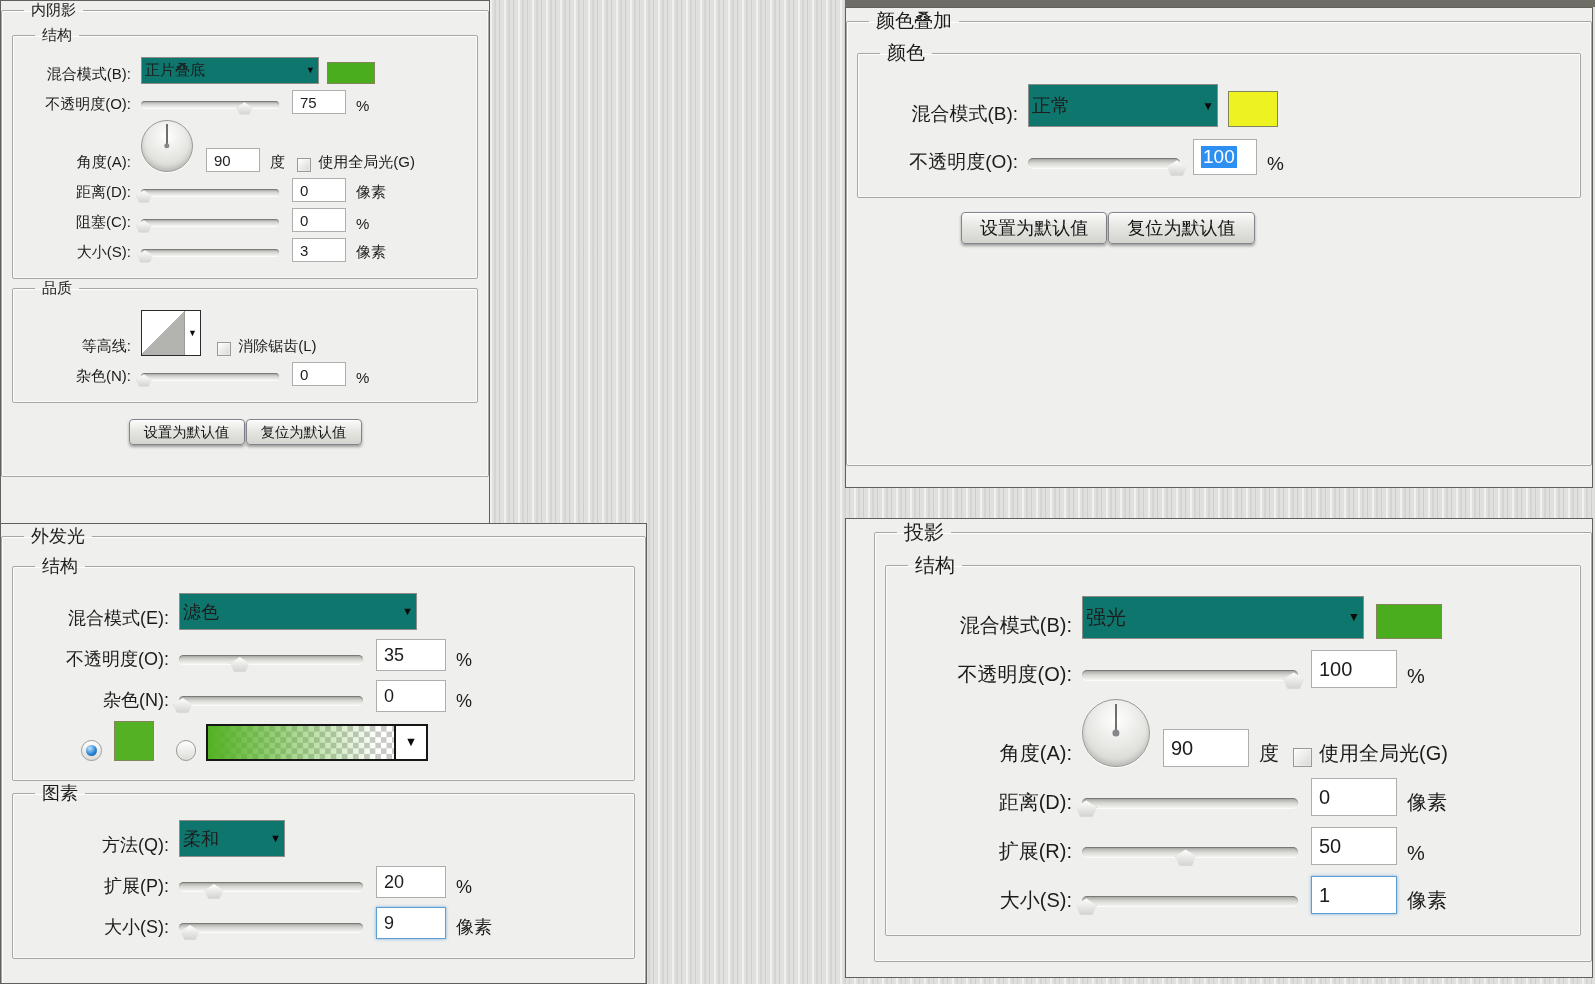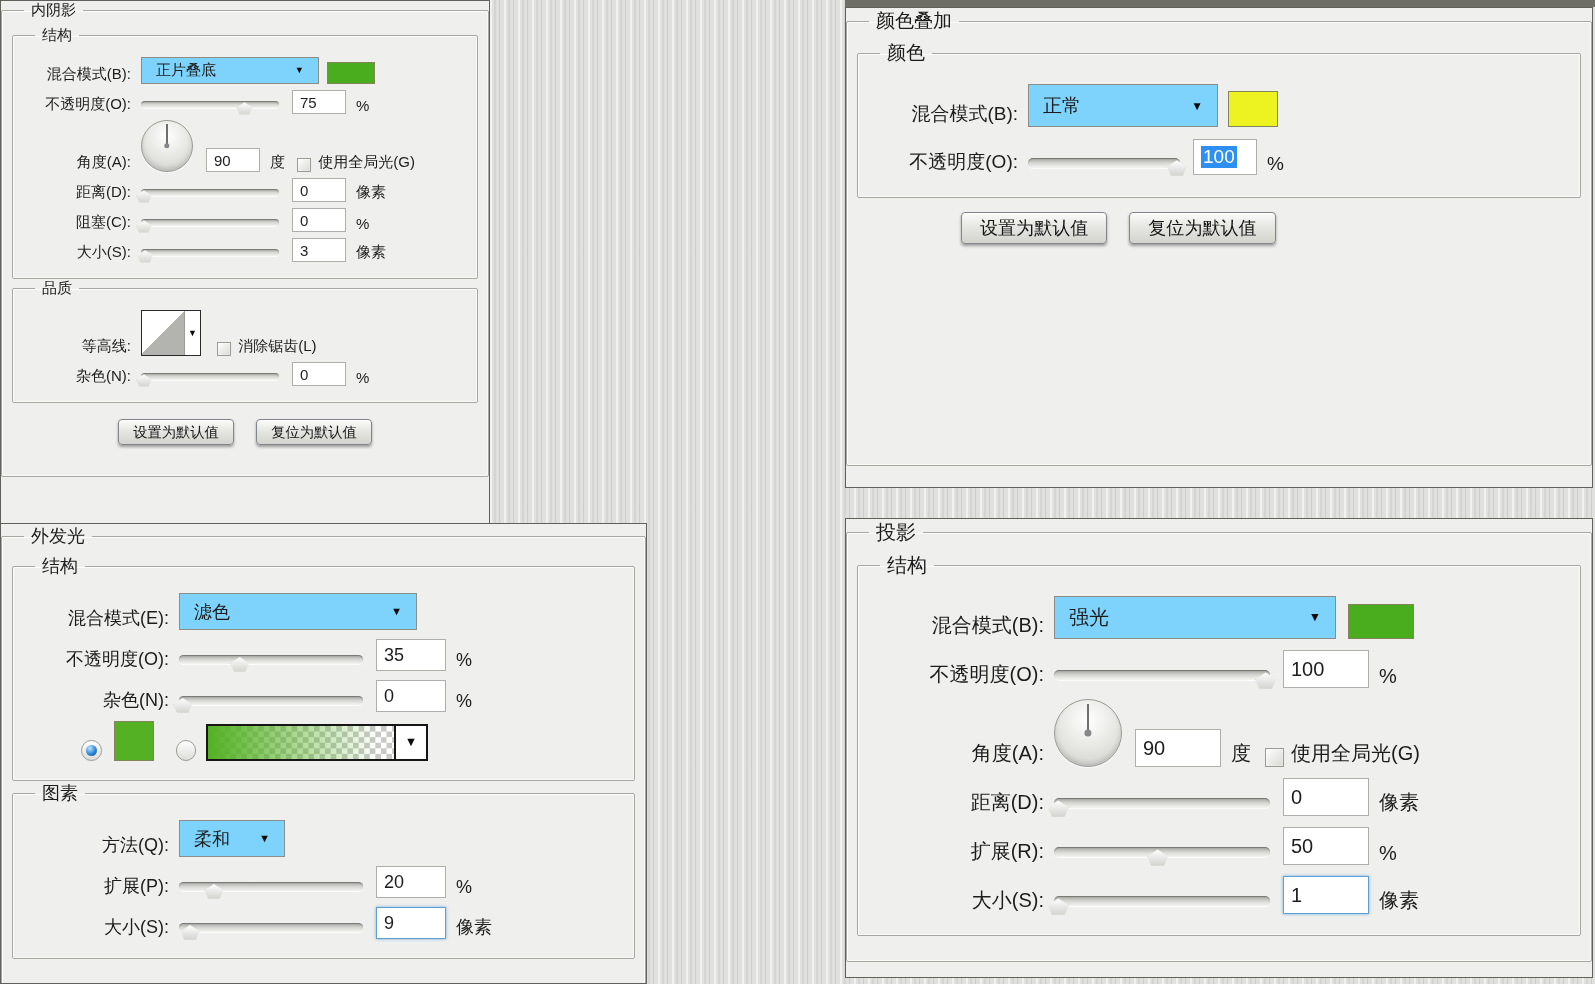--- a/index.html
+++ b/index.html
@@ -19,29 +19,29 @@
   .p4{left:845px;top:518px;width:748px;height:460px;font-size:20px;--lw:176px;--track:216px;--inw:86px;--ctlh:43px;--inh:38px;--dial:66px;--ddw:282px;overflow:hidden;}
   #topstrip{position:absolute;left:845px;top:0;width:750px;height:7px;background:#6e6e66;}
 
   fieldset.group{border:1px solid #a8a8a3;border-radius:2px;margin:0;padding:6px 10px 10px;
     box-shadow:inset 1px 1px 0 rgba(255,255,255,.85), inset -1px -1px 0 rgba(255,255,255,.6);}
   fieldset.group legend{padding:0 7px;margin-left:12px;}
   .outer{margin:2px 5px;}
   .p1 .outer{height:458px;}
   .p2 .outer{height:440px;}
   .p3 .outer{height:470px;}
-  .p4 .outer{height:425px;}
+  .p4 .outer{height:425px;margin-left:28px;}
 
   .row{display:flex;align-items:flex-end;margin:7px 0;}
   .lbl{display:inline-block;width:var(--lw);text-align:right;margin-right:10px;white-space:nowrap;flex:none;}
   .unit{margin-left:10px;white-space:nowrap;}
   .cbl{margin-left:7px;white-space:nowrap;}
 
-  .dropdown{display:inline-flex;align-items:center;justify-content:space-between;background:#7dd3fc;
-    border:1px solid #8d8d88;height:var(--ctlh);width:var(--ddw);padding:0 14px;box-sizing:border-box;flex:none;}
+  .dropdown{display:inline-flex;align-items:center;justify-content:space-between;background:#0f766e;
+    border:1px solid #8d8d88;height:var(--ctlh);width:var(--ddw);padding:0 3px;box-sizing:border-box;flex:none;}
   .dd-arrow{color:#0a0a0a;font-size:.62em;line-height:1;}
 
   .swatch{display:inline-block;border:1px solid #84845c;box-sizing:border-box;flex:none;}
 
   .tinput{display:inline-flex;align-items:center;background:#fff;border:1px solid #aeaeaa;
     height:var(--inh);width:var(--inw);padding-left:7px;box-sizing:border-box;margin-left:13px;flex:none;}
   .tinput.focus{border-color:#5d9fd4;box-shadow:0 0 3px rgba(110,170,220,.9);}
   .tinput .sel{background:#2e8ff2;color:#fff;padding:0 2px;}
 
   .slider{position:relative;display:inline-block;width:var(--track);height:1em;flex:none;}
@@ -72,21 +72,21 @@
       repeating-conic-gradient(#c9c9c5 0% 25%,#ffffff 0% 50%);
     background-size:100% 100%,.62em .62em;}
   .grad-arrow{width:1.7em;border-left:2px solid #161616;display:flex;align-items:center;justify-content:center;background:#fff;}
   .grad-arrow span{font-size:.7em;line-height:1;color:#0a0a0a;}
 
   .contour{display:inline-flex;border:1px solid #2b2b2b;height:46px;box-sizing:border-box;background:#fff;flex:none;}
   .contour-thumb{width:42px;background:linear-gradient(135deg,#ffffff 50%,#b3b3b0 50%);border-right:1px solid #9c9c97;}
   .contour-arrow{width:15px;display:flex;align-items:center;justify-content:center;}
   .contour-arrow span{font-size:9px;color:#0a0a0a;}
 
-  .btnrow{display:flex;gap:22px;margin-top:16px;}
+  .btnrow{display:flex;gap:1px;margin-top:16px;}
   .btnrow.center{justify-content:center;}
   .p2 .btnrow{margin-left:104px;margin-top:14px;}
   .btn{font-size:.95em;font-family:inherit;color:#151515;padding:.18em 1em;cursor:default;white-space:nowrap;
     background:linear-gradient(#fcfcfb,#e8e8e4 40%,#d4d4cf);
     border:1px solid #84848c;border-radius:4px;
     box-shadow:0 2px 3px rgba(0,0,0,.35), inset 0 1px 0 #fff;}
 
   .p1 .row{margin:6px 0;}
   .p4 .row{margin:11px 0;}
   .p2 .row{margin:12px 0;}

